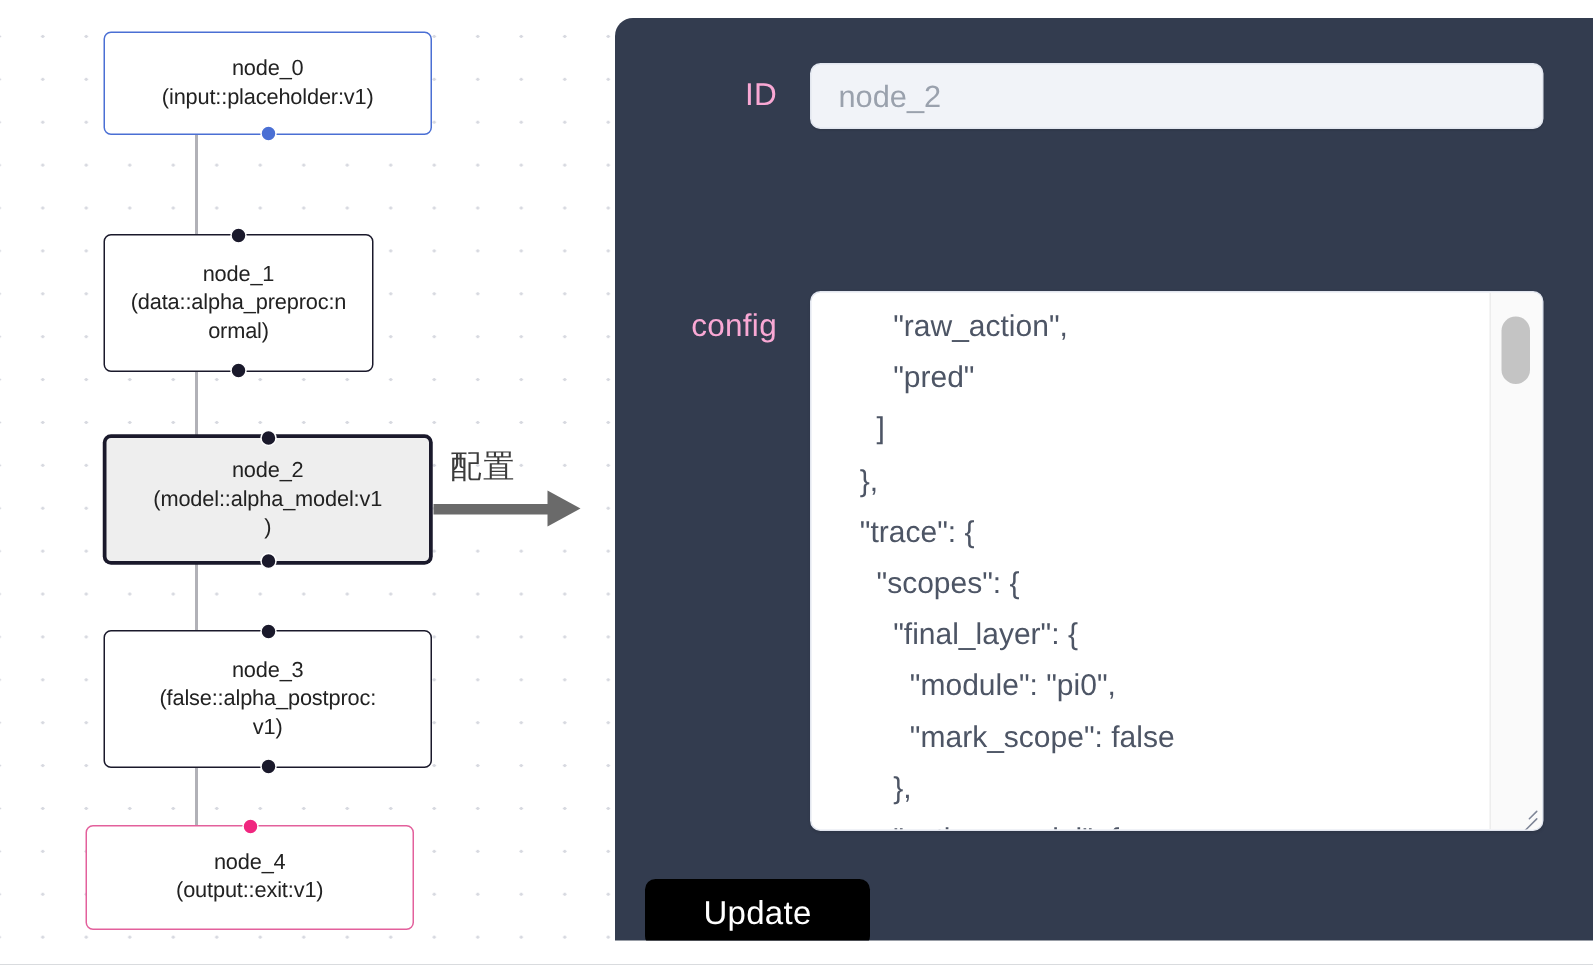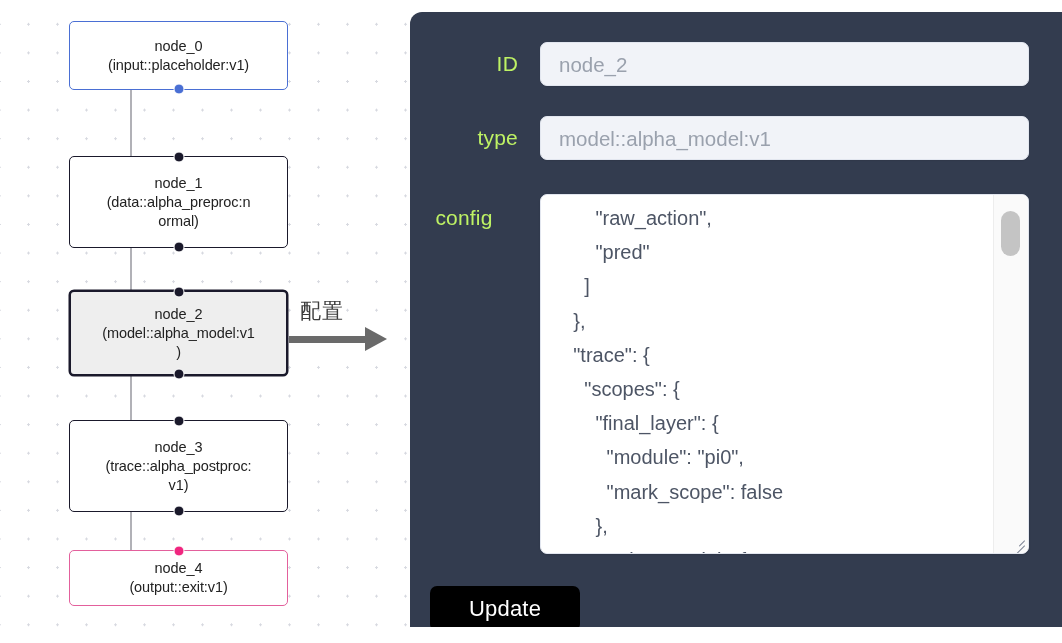--- a/index.html
+++ b/index.html
@@ -145,21 +145,21 @@
     display: flex;
     align-items: center;
     left: 0;
     width: 100%;
   }
   .field-label {
     width: 130px;
     text-align: right;
     padding-right: 22px;
     box-sizing: border-box;
-    color: #bef264;
+    color: #f9a8d4;
     font-size: 21px;
     letter-spacing: 0.2px;
   }
   .field-input {
     box-sizing: border-box;
     background: #f1f3f8;
     border: 1px solid #e2e6ef;
     border-radius: 7px;
     color: #9aa1ad;
     font-size: 20.5px;
@@ -171,21 +171,21 @@
     box-shadow: 0 1px 1px rgba(0,0,0,0.06);
   }
 
   #row-id    { top: 30px; }
   #row-type  { top: 104px; }
   #row-config{ top: 182px; align-items: flex-start; }
 
   #row-id .field-input,
   #row-type .field-input { width: 489px; }
 
-  #row-config .field-label { padding-top: 12px; text-align: center; }
+  #row-config .field-label { padding-top: 12px; }
 
   .config-box {
     position: relative;
     width: 489px;
     height: 360px;
     background: #ffffff;
     border: 1px solid #e2e6ef;
     border-radius: 7px;
     box-sizing: border-box;
     overflow: hidden;
@@ -273,68 +273,64 @@
     <div class="edge-line" style="left:130px; top:248px; height:42px;"></div>
     <div class="edge-line" style="left:130px; top:376px; height:44px;"></div>
     <div class="edge-line" style="left:130px; top:512px; height:38px;"></div>
 
     <div class="node input-node" style="left:21px; top:21px; width:219px; height:69px;">
       <span class="node-label">node_0
 (input::placeholder:v1)</span>
       <span class="handle blue" style="left:50%; top:100%;"></span>
     </div>
 
-    <div class="node" style="left:21px; top:156px; width:219px; height:92px;">
+    <div class="node" style="left:21px; top:156px; width:180px; height:92px;">
       <span class="node-label">node_1
 (data::alpha_preproc:n
 ormal)</span>
       <span class="handle" style="left:50%; top:0%;"></span>
       <span class="handle" style="left:50%; top:100%;"></span>
     </div>
 
     <div class="node selected-node" style="left:21px; top:290px; width:219px; height:86px;">
       <span class="node-label">node_2
 (model::alpha_model:v1
 )</span>
       <span class="handle" style="left:50%; top:0%;"></span>
       <span class="handle" style="left:50%; top:100%;"></span>
     </div>
 
     <div class="node" style="left:21px; top:420px; width:219px; height:92px;">
       <span class="node-label">node_3
-(trace::alpha_postproc:
+(false::alpha_postproc:
 v1)</span>
       <span class="handle" style="left:50%; top:0%;"></span>
       <span class="handle" style="left:50%; top:100%;"></span>
     </div>
 
-    <div class="node output-node" style="left:21px; top:550px; width:219px; height:56px;">
+    <div class="node output-node" style="left:9px; top:550px; width:219px; height:70px;">
       <span class="node-label">node_4
 (output::exit:v1)</span>
       <span class="handle pink" style="left:50%; top:0%;"></span>
     </div>
   </div>
 
   <div class="arrow-group">
     <div class="arrow-label">配置</div>
     <div class="arrow-shaft"></div>
     <div class="arrow-head"></div>
   </div>
 
   <div class="config-panel">
 
     <div class="field-row" id="row-id">
       <div class="field-label">ID</div>
       <div class="field-input">node_2</div>
     </div>
 
-    <div class="field-row" id="row-type">
-      <div class="field-label">type</div>
-      <div class="field-input">model::alpha_model:v1</div>
-    </div>
 
     <div class="field-row" id="row-config">
       <div class="field-label">config</div>
       <div class="config-box">
         <pre class="config-text">        "raw_action",
         "pred"
       ]
     },
     "trace": {
       "scopes": {

